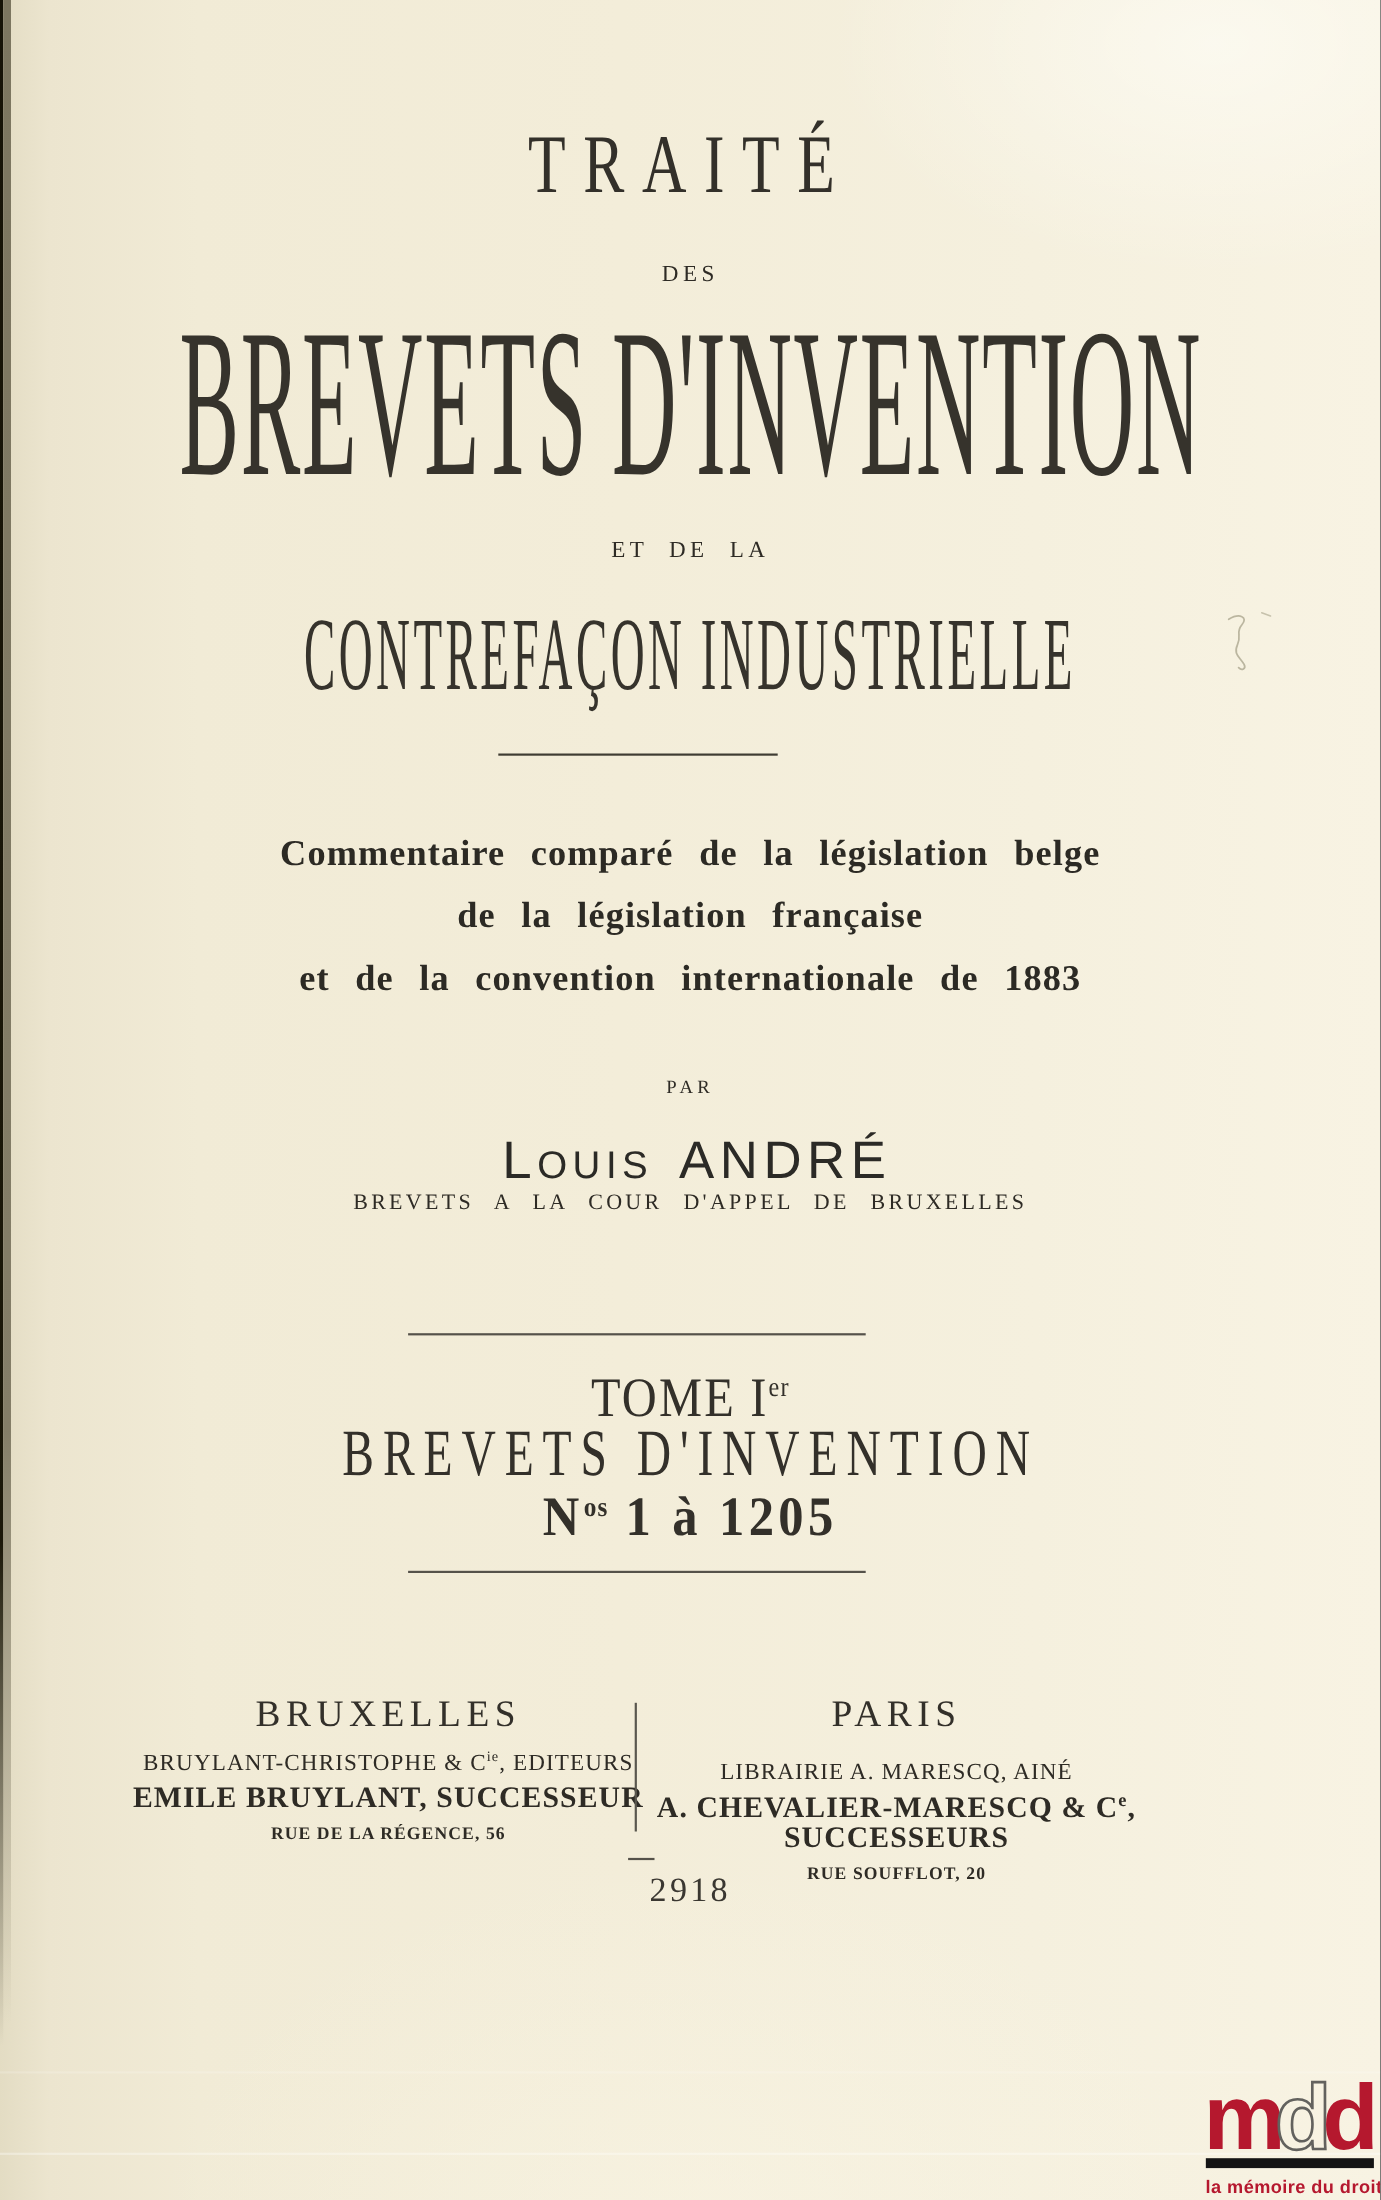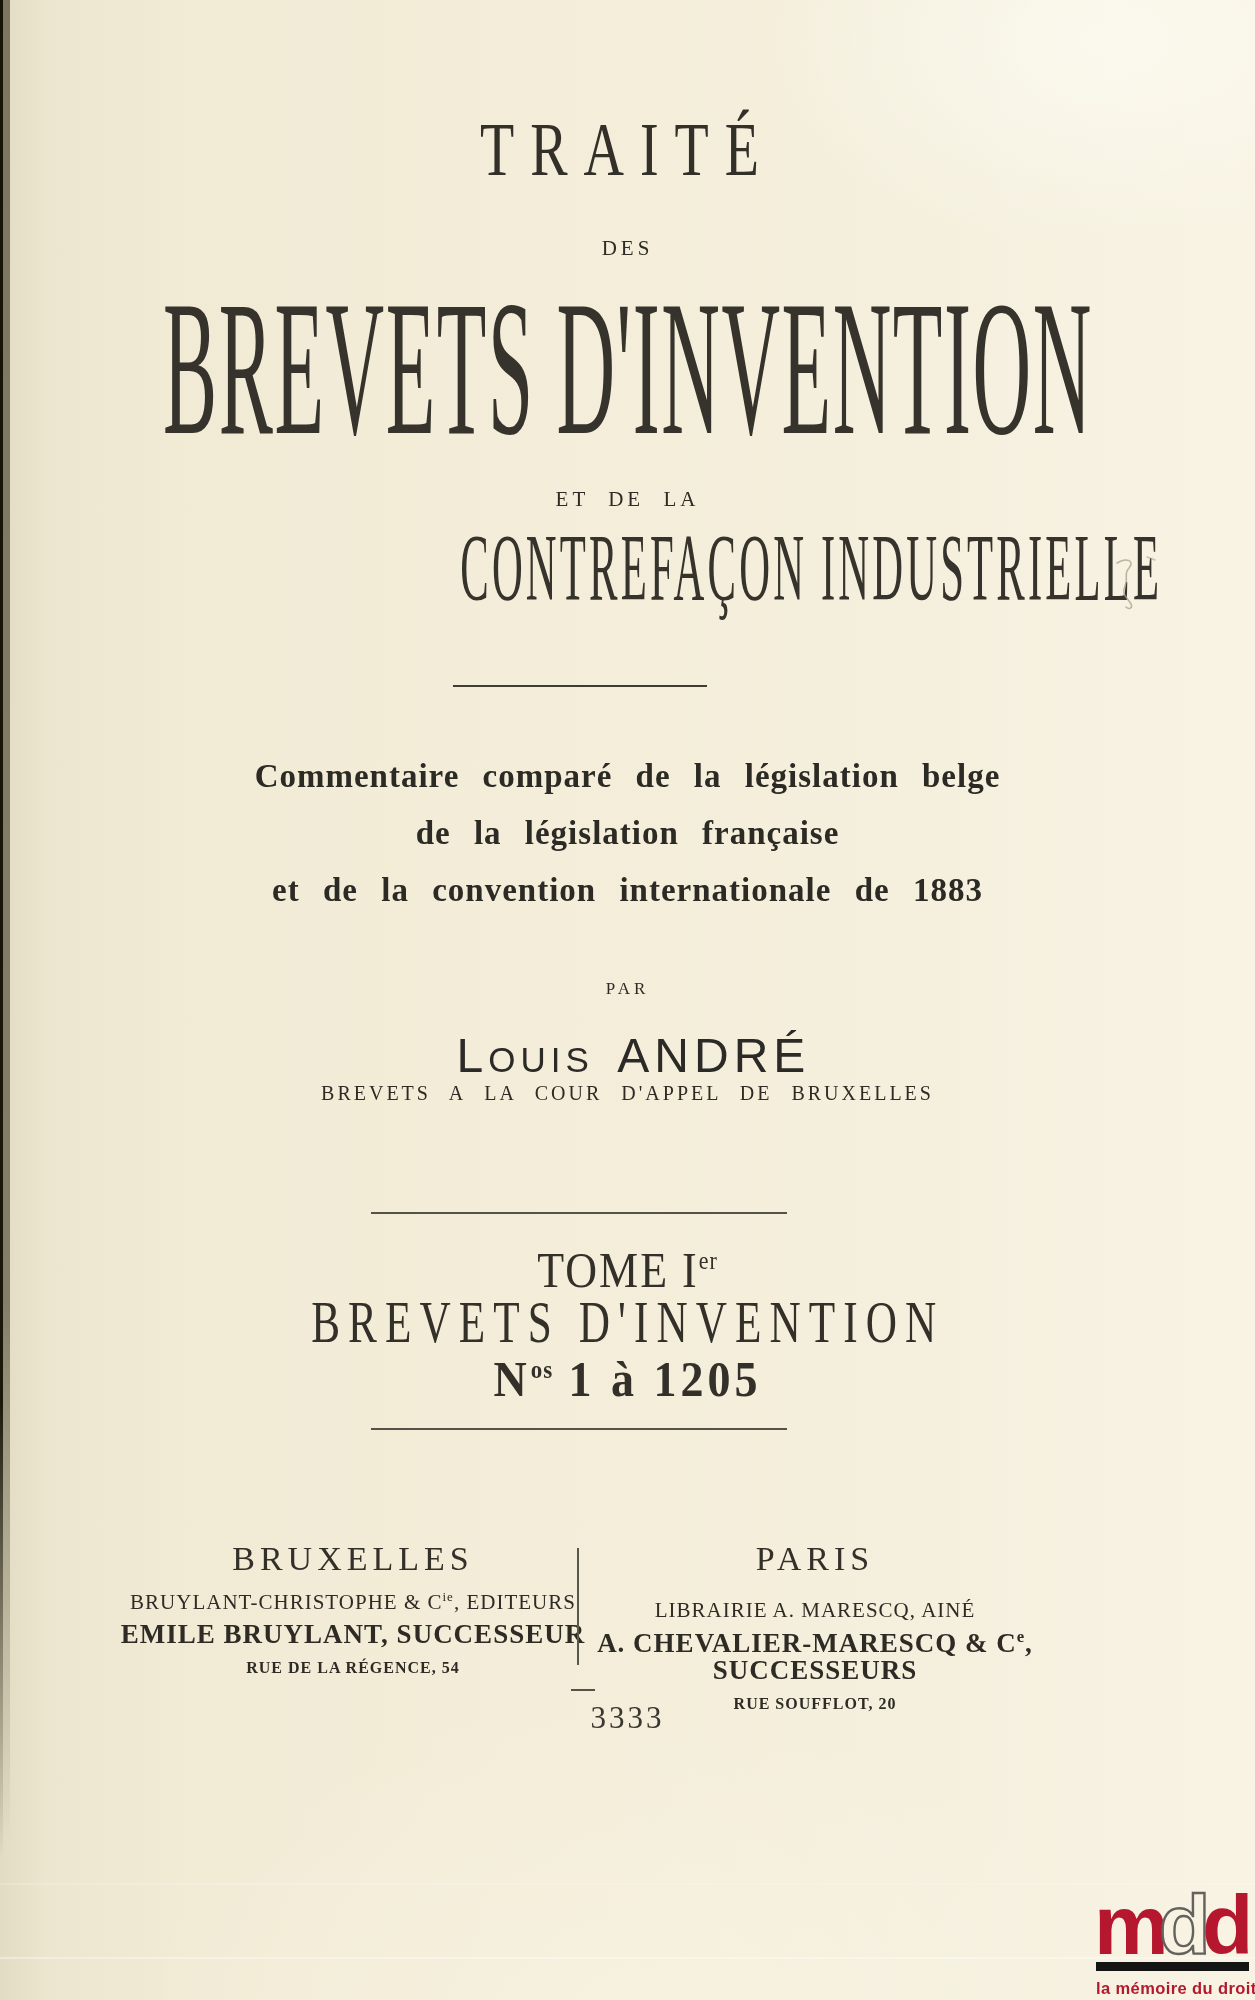--- a/index.html
+++ b/index.html
@@ -70,21 +70,21 @@
   <div class="abs cline" style="top:112px;">
     <span class="tall t-traite ink">TRAITÉ</span>
   </div>
 
   <div class="abs cline" style="top:272px;">
     <span class="tall t-main">BREVETS D'INVENTION</span>
   </div>
 
   <div class="abs cline t-etdela" style="top:489px;">ET DE LA</div>
 
-  <div class="abs cline" style="top:521px;text-align:right;">
+  <div class="abs cline" style="top:548px;">
     <span class="tall t-second">CONTREFAÇON INDUSTRIELLE</span>
   </div>
 
   <div class="abs rule" style="left:453px;top:685px;width:254px;"></div>
 
   <div class="abs cline t-sub" style="top:760px;">Commentaire comparé de la législation belge</div>
   <div class="abs cline t-sub" style="top:817px;">de la législation française</div>
   <div class="abs cline t-sub" style="top:874px;">et de la convention internationale de 1883</div>
 
   <div class="abs cline t-par" style="top:980px;">PAR</div>
@@ -106,34 +106,34 @@
   <div class="abs cline" style="top:1354px;">
     <span class="tall t-nos ink"><span>N</span><sup>os</sup> <span>1 à 1205</span></span>
   </div>
 
   <div class="abs rule soft" style="left:371px;top:1428px;width:416px;"></div>
 
   <div class="abs pubcol" style="left:113px;top:1542px;width:480px;">
     <div class="t-city ink">BRUXELLES</div>
     <div class="t-pub1" style="margin-top:14px;"><span>BRUYLANT-CHRISTOPHE &amp; C</span><sup>ie</sup><span>, EDITEURS</span></div>
     <div class="t-pub2" style="margin-top:8px;">EMILE BRUYLANT, SUCCESSEUR</div>
-    <div class="t-addr" style="margin-top:12px;">RUE DE LA RÉGENCE, 54</div>
+    <div class="t-addr" style="margin-top:12px;">RUE DE LA RÉGENCE, 56</div>
   </div>
 
   <div class="abs vdivider" style="left:577px;top:1548px;height:117px;"></div>
 
   <div class="abs pubcol" style="left:585px;top:1542px;width:460px;">
     <div class="t-city ink">PARIS</div>
     <div class="t-pub1" style="margin-top:24px;">LIBRAIRIE A. MARESCQ, AINÉ</div>
     <div class="t-pub2" style="margin-top:8px;"><span>A. CHEVALIER-MARESCQ &amp; C</span><sup>e</sup><span>, SUCCESSEURS</span></div>
     <div class="t-addr" style="margin-top:12px;">RUE SOUFFLOT, 20</div>
   </div>
 
   <div class="abs rule soft" style="left:571px;top:1689px;width:24px;"></div>
-  <div class="abs cline t-year" style="top:1702px;">3333</div>
+  <div class="abs cline t-year" style="top:1702px;">2918</div>
 
   <svg class="abs" style="left:1103px;top:555px;" width="60" height="75" viewBox="0 0 60 75">
     <path d="M14 8 C 24 2, 32 6, 26 13 C 20 20, 26 22, 22 31 C 18 40, 24 42, 28 49 C 30 53, 26 55, 23 52" fill="none" stroke="#a7a189" stroke-width="1.6" stroke-linecap="round" opacity="0.75"></path>
     <path d="M44 2 L 52 5" fill="none" stroke="#a7a189" stroke-width="1.4" stroke-linecap="round" opacity="0.6"></path>
   </svg>
 
   <svg class="abs" style="left:1096px;top:1888px;" width="159" height="112" viewBox="0 0 159 112">
     <g font-family="Liberation Sans, sans-serif" font-weight="bold">
       <text x="-2" y="66" font-size="84" fill="#b5182e">m</text>
       <text x="63" y="66" font-size="84" fill="none" stroke="#63625e" stroke-width="2.4">d</text>

